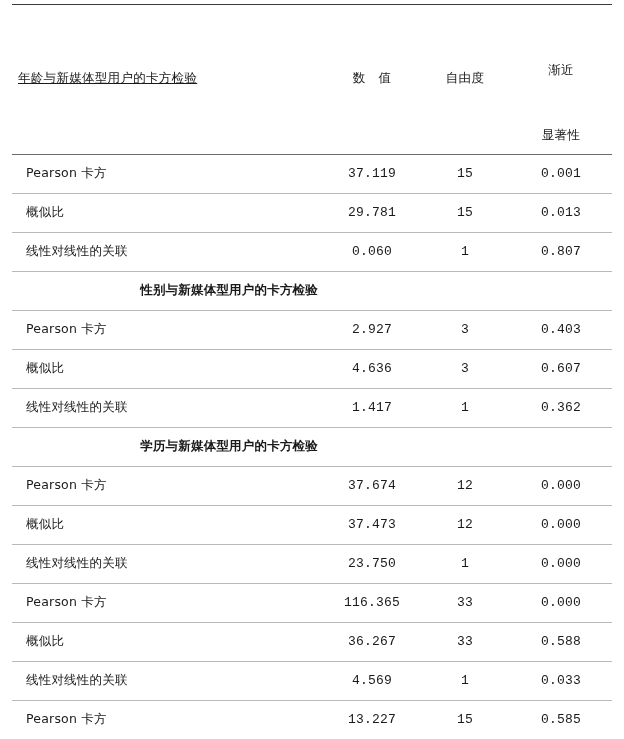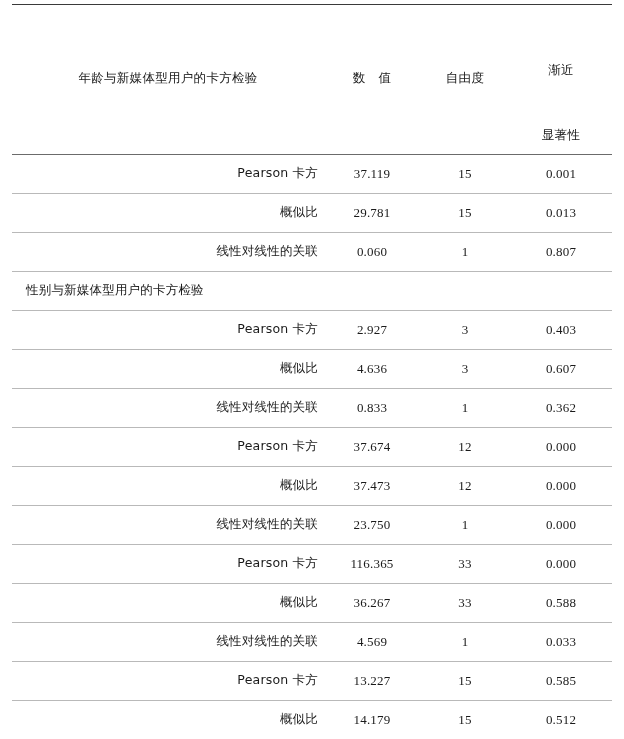--- a/index.html
+++ b/index.html
@@ -37,49 +37,51 @@
     border-bottom: 1.1px solid #6b6b6b;
     padding: 9px 6px 10px 6px;
     text-align: center;
     vertical-align: middle;
     line-height: 1.35;
     font-size: 13px;
     letter-spacing: 0.3px;
     height: 48px;
   }
   thead th.head-label {
-    text-align: center;
+    text-align: left;
+    text-decoration: underline;
   }
   .head-sub {
     display: block;
     margin-top: 48px;
   }
 
   tbody td {
     border-bottom: 0.8px solid #b9b9b9;
     padding: 8px 6px 8px 6px;
     height: 22px;
     vertical-align: middle;
     font-size: 13px;
     letter-spacing: 0.2px;
   }
   tbody tr:last-child td {
     border-bottom: 1.3px solid #3a3a3a;
   }
   td.label {
+    text-align: left;
+    padding-left: 14px;
+  }
+  td.num {
+    text-align: center;
+    font-family: Liberation Mono, monospace;
+  }
+  tr.group td.label {
     text-align: right;
     padding-left: 14px;
-  }
-  td.num {
-    text-align: center;
-    font-family: Liberation Serif, serif;
-  }
-  tr.group td.label {
-    text-align: left;
-    padding-left: 14px;
+    font-weight: bold;
   }
   .cjk {
     font-family: "DejaVu Sans", "Liberation Sans", sans-serif;
     font-size: 12.5px;
   }
 </style>
 </head>
 <body>
 
 <div id="sheet">
@@ -133,23 +135,29 @@
           <td class="num">0.403</td>
         </tr>
         <tr class="data">
           <td class="label cjk">概似比</td>
           <td class="num">4.636</td>
           <td class="num">3</td>
           <td class="num">0.607</td>
         </tr>
         <tr class="data">
           <td class="label cjk">线性对线性的关联</td>
-          <td class="num">0.833</td>
+          <td class="num">1.417</td>
           <td class="num">1</td>
           <td class="num">0.362</td>
+        </tr>
+        <tr class="group">
+          <td class="label cjk">学历与新媒体型用户的卡方检验</td>
+          <td class="num"></td>
+          <td class="num"></td>
+          <td class="num"></td>
         </tr>
         <tr class="data">
           <td class="label cjk">Pearson 卡方</td>
           <td class="num">37.674</td>
           <td class="num">12</td>
           <td class="num">0.000</td>
         </tr>
         <tr class="data">
           <td class="label cjk">概似比</td>
           <td class="num">37.473</td>

